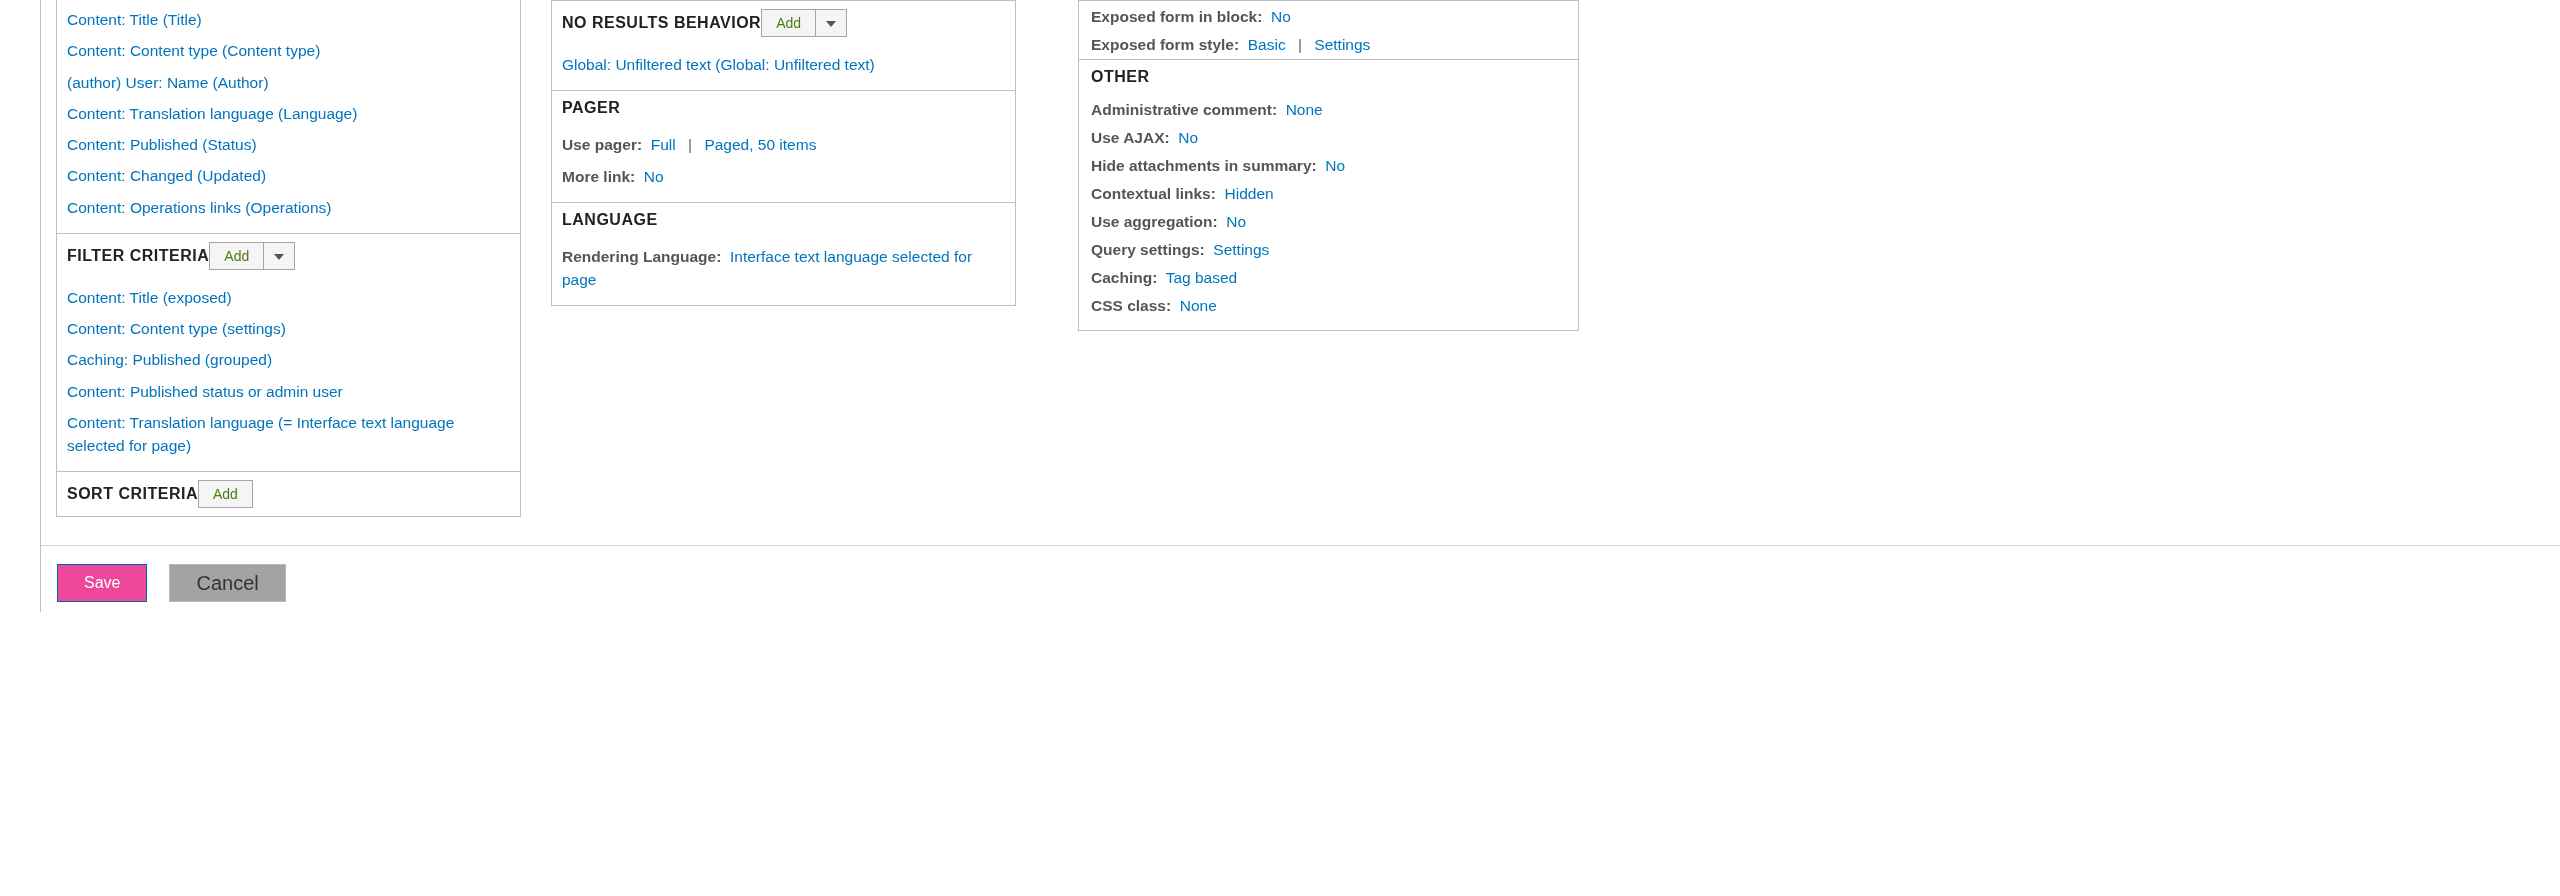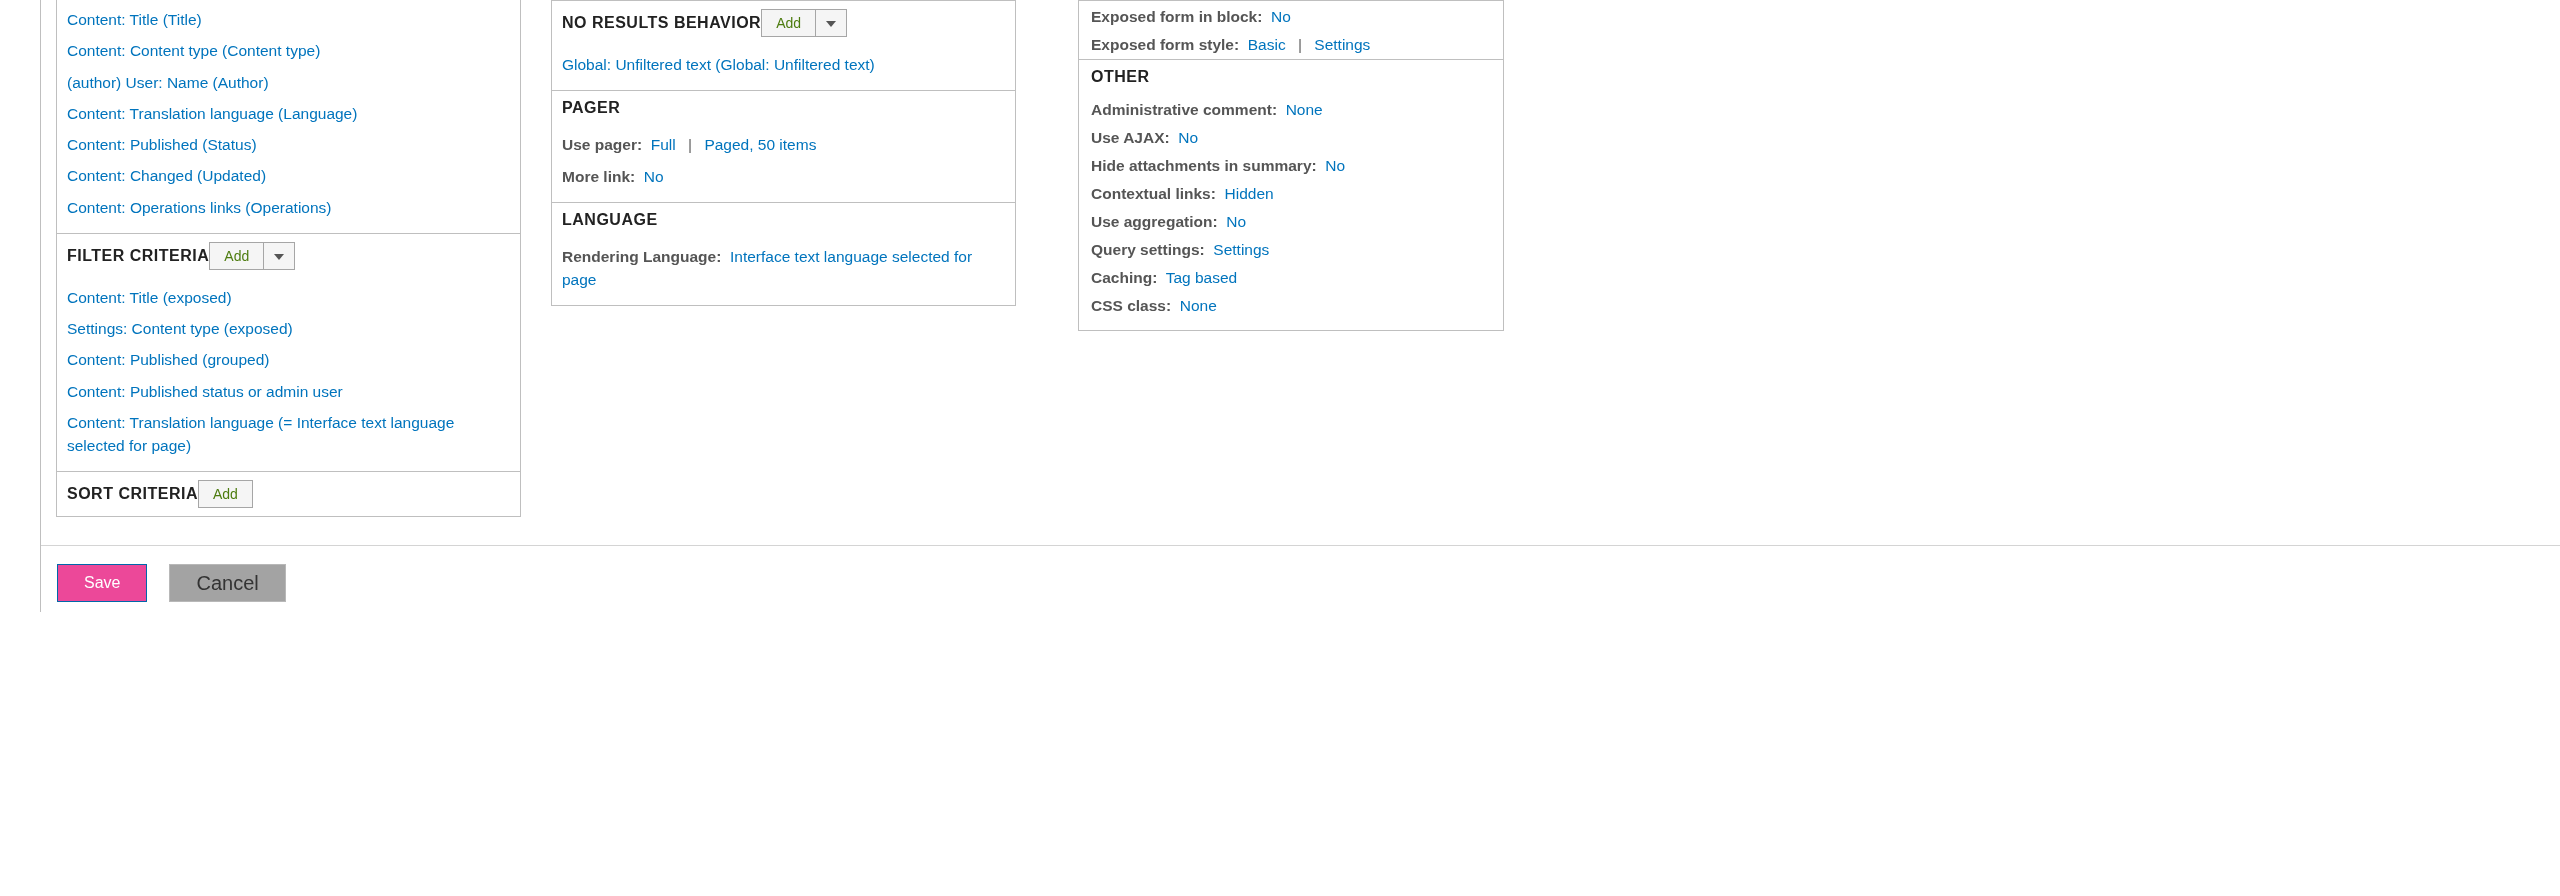--- a/index.html
+++ b/index.html
@@ -26,21 +26,21 @@
 
   .columns {
     display: flex;
     align-items: flex-start;
     gap: 30px;
     padding: 0 15px 0 15px;
   }
   .col { flex: 0 0 auto; }
   .col-left  { width: 465px; }
   .col-mid   { width: 465px; }
-  .col-right { width: 426px; margin-left: 32px; }
+  .col-right { width: 501px; margin-left: 32px; }
 
   .section {
     border: 1px solid #bfbfbf;
     border-top: none;
     background: #fff;
   }
   .section.first-mid { border-top: 1px solid #bfbfbf; }
   .section-header {
     display: flex;
     align-items: center;
@@ -145,22 +145,22 @@
 
         <div class="section-header">
           <span class="section-title">FILTER CRITERIA</span>
           <span class="btn-group">
             <button class="btn">Add</button>
             <button class="btn caret"><span class="caret-tri"></span></button>
           </span>
         </div>
         <div class="item-list" id="filters-list">
             <div class="row"><a class="link">Content: Title (exposed)</a></div>
-            <div class="row"><a class="link">Settings: Content type (exposed)</a></div>
-            <div class="row"><a class="link">Content: Published (grouped)</a></div>
+            <div class="row"><a class="link">Content: Content type (settings)</a></div>
+            <div class="row"><a class="link">Caching: Published (grouped)</a></div>
             <div class="row"><a class="link">Content: Published status or admin user</a></div>
             <div class="row"><a class="link">Content: Translation language (= Interface text language selected for page)</a></div>
           </div>
 
         <div class="section-header">
           <span class="section-title">SORT CRITERIA</span>
           <span class="btn-group">
             <button class="btn">Add</button>
           </span>
         </div>

